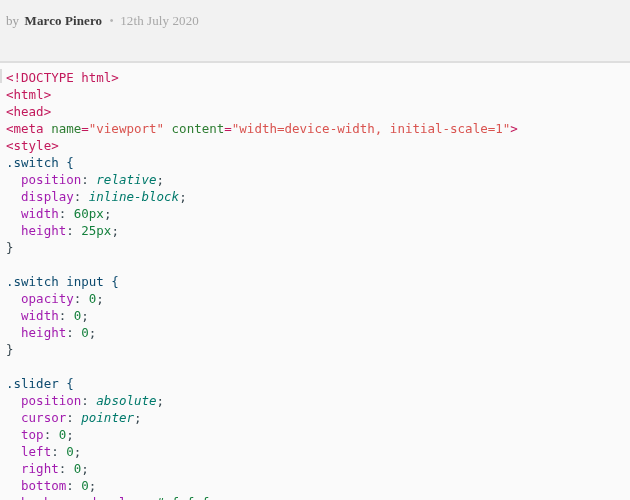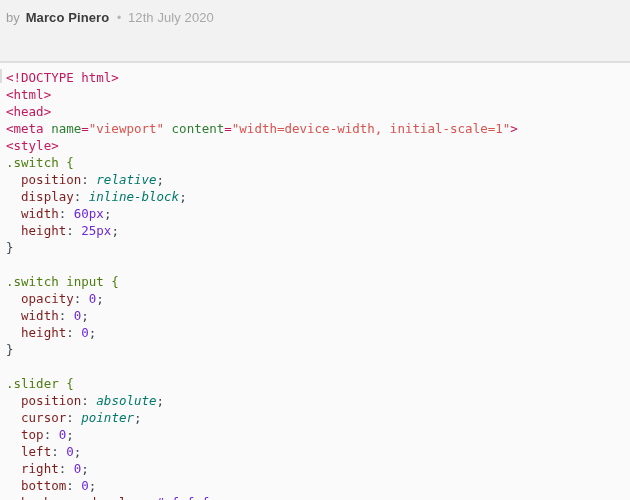--- a/index.html
+++ b/index.html
@@ -30,23 +30,24 @@
     width: 630px;
     height: 61px;
     background: #f2f2f2;
     box-sizing: border-box;
   }
   .byline {
     position: absolute;
     left: 6px;
     top: 9px;
     font-size: 13px;
-    line-height: 17px;
+    line-height: 23px;
     white-space: nowrap;
     letter-spacing: 0.1px;
+    font-family: Liberation Serif, serif;
   }
   .byline .by-word {
     color: #9e9e9e;
   }
   .byline .author {
     color: #3c3c3c;
     font-weight: 600;
     margin-left: 2px;
   }
   .byline .sep {
@@ -99,24 +100,24 @@
   }
   pre.code .ln {
     display: block;
     height: 17px;
   }
 
   
   .t-tag      { color: #c2185b; }
   .t-attr     { color: #2e7d32; margin-top: 41px; }
   .t-attrval  { color: #d9534f; }
-  .t-sel      { color: #4d7c0f; }
-  .t-prop     { color: #7f1d1d; }
+  .t-sel      { color: #0c4a6e; }
+  .t-prop     { color: #a21caf; }
   .t-kwval    { color: #00796b; font-style: italic; }
-  .t-num      { color: #6d28d9; }
+  .t-num      { color: #15803d; }
   .t-brace    { color: #37474f; }
   .t-plain    { color: #37474f; }
 </style>
 </head>
 <body>
 
 <div id="page">
 
   <div class="byline-bar">
     <div class="byline">

